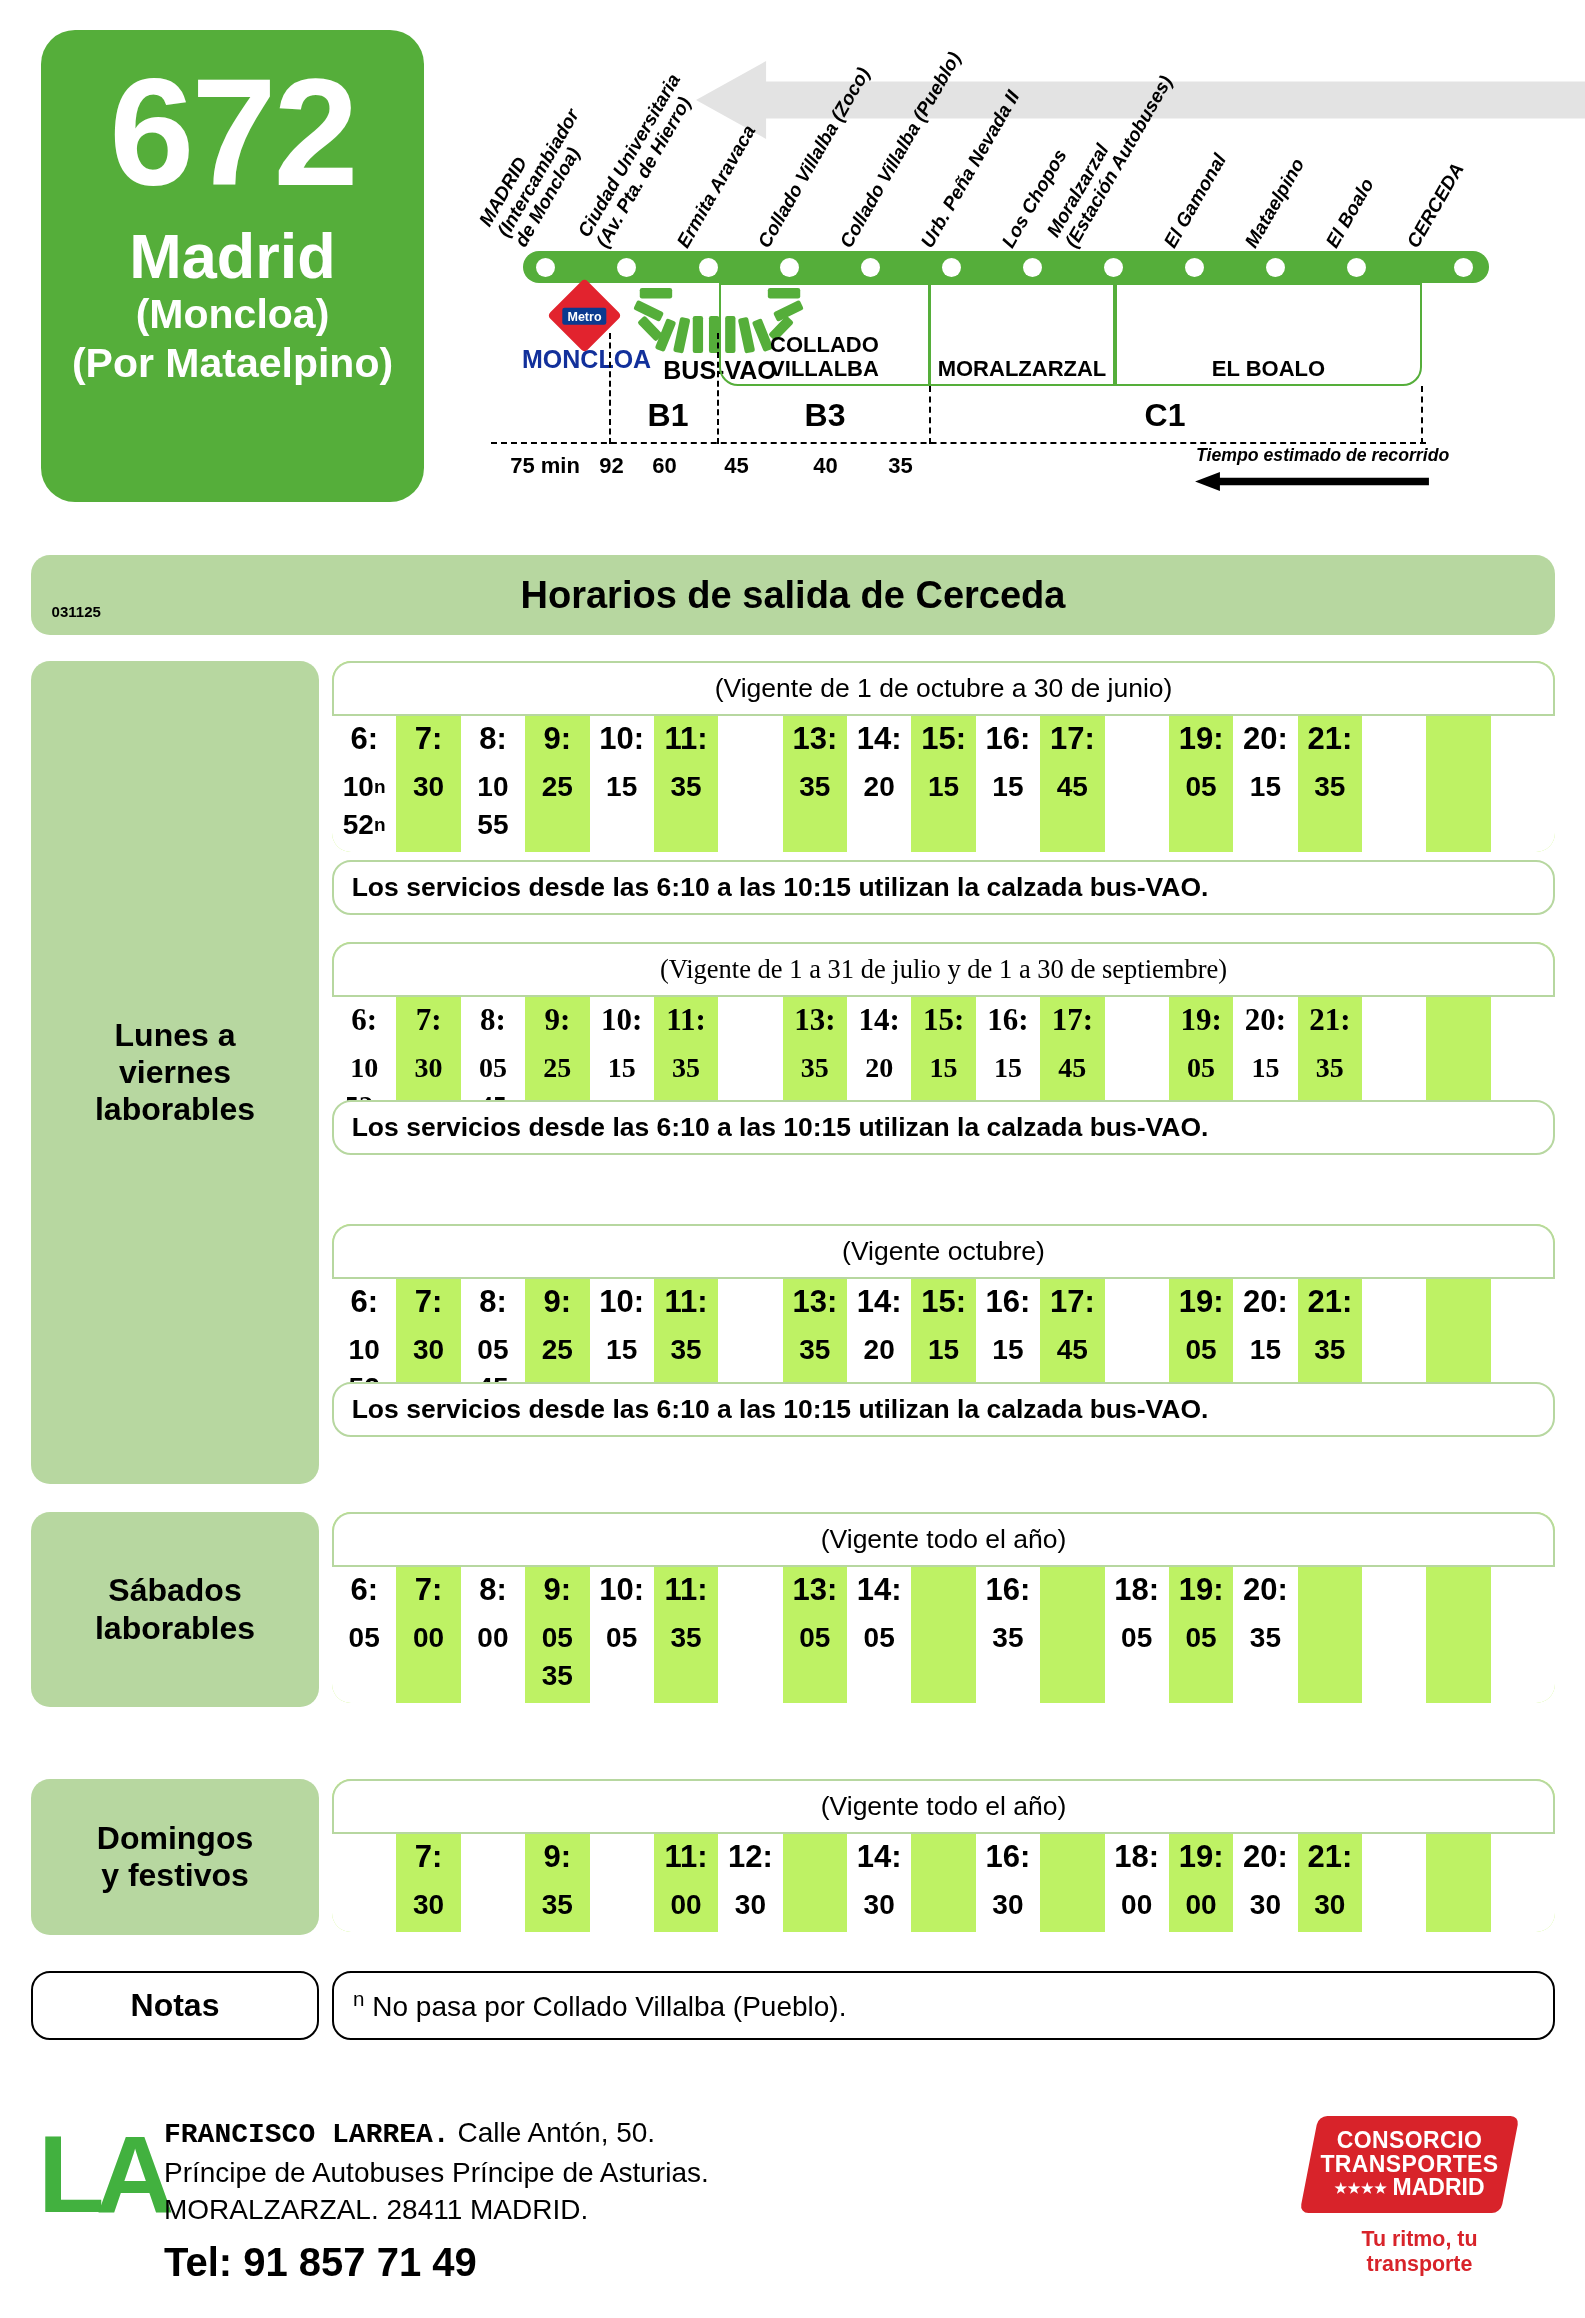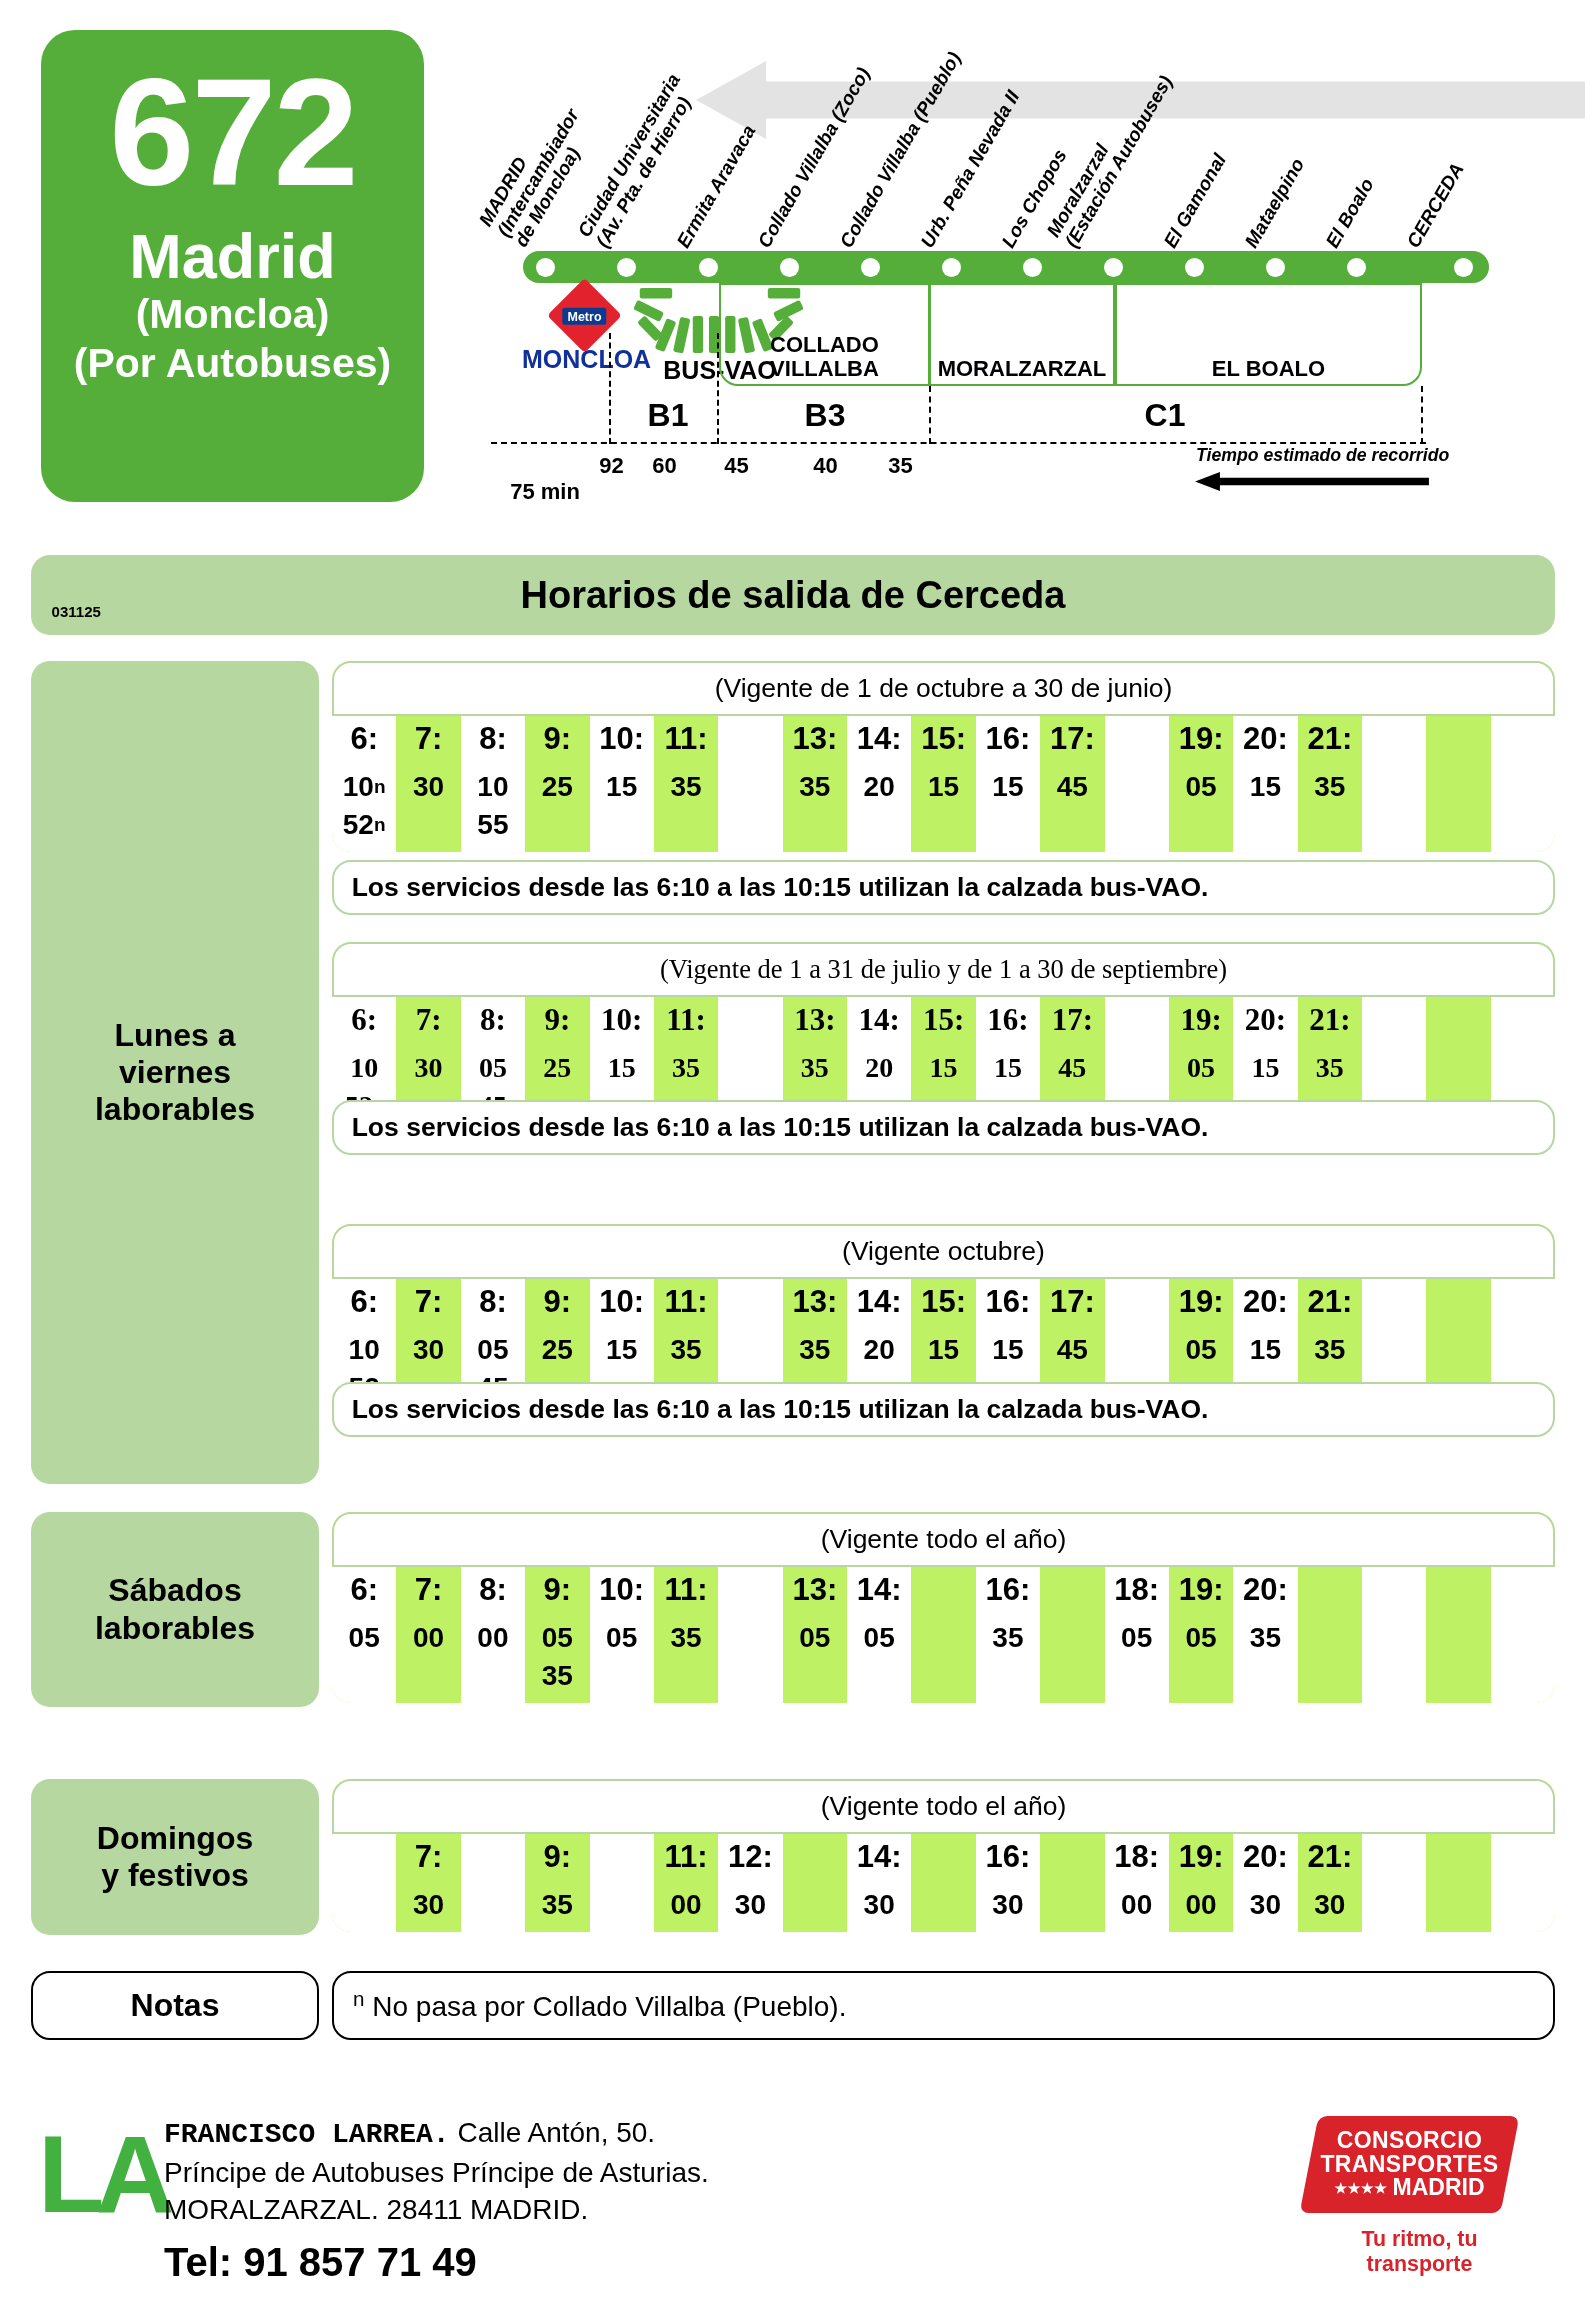--- a/index.html
+++ b/index.html
@@ -227,21 +227,21 @@
 <body>
 
 <div class="page">
 
   <div class="header">
 
     <div class="route-badge">
       <div class="route-number">672</div>
       <div class="route-dest">Madrid</div>
       <div class="route-sub">(Moncloa)</div>
-      <div class="route-sub">(Por Autobuses)</div>
+      <div class="route-sub">(Por Mataelpino)</div>
     </div>
 
     <div class="diagram">
 
       <svg class="dir-arrow" viewBox="0 0 1270 106" preserveAspectRatio="none">
         <polygon points="0,53 95,0 95,28 1240,28 1270,48 1270,58 1240,78 95,78 95,106" fill="#e3e3e3"></polygon>
       </svg>
 
       <div class="labels-band">
         <div class="stop-label two" style="left:87px;">MADRID<br>(Intercambiador<br>de Moncloa)</div>
@@ -314,21 +314,21 @@
       <div class="zone-tick" style="left:167px; top:333px; height:111px;"></div>
       <div class="zone-tick" style="left:275px; top:333px; height:111px;"></div>
       <div class="zone-tick" style="left:487px; top:386px; height:58px;"></div>
       <div class="zone-tick" style="left:979px; top:386px; height:58px;"></div>
       <div class="zone-base" style="left:49px; top:442px; width:935px;"></div>
 
       <div class="zone-name" style="left:181px; top:397px; width:90px;">B1</div>
       <div class="zone-name" style="left:324px; top:397px; width:118px;">B3</div>
       <div class="zone-name" style="left:664px; top:397px; width:118px;">C1</div>
 
-      <div class="time-tick" style="left:44px;  top:453px; width:118px;margin-top:26px;">75 min</div>
+      <div class="time-tick" style="left:44px;  top:453px; width:118px;">75 min</div>
       <div class="time-tick" style="left:140px; top:453px; width:59px;">92</div>
       <div class="time-tick" style="left:193px; top:453px; width:59px;">60</div>
       <div class="time-tick" style="left:265px; top:453px; width:59px;">45</div>
       <div class="time-tick" style="left:354px; top:453px; width:59px;">40</div>
       <div class="time-tick" style="left:429px; top:453px; width:59px;">35</div>
 
       <div class="tiempo-label" style="left:754px; top:445px;">Tiempo estimado de recorrido</div>
       <svg style="position:absolute; left:752px; top:472px;" width="236" height="19" viewBox="0 0 320 26">
         <polygon points="0,13 34,0 34,8 320,8 320,18 34,18 34,26" fill="#000"></polygon>
       </svg>

